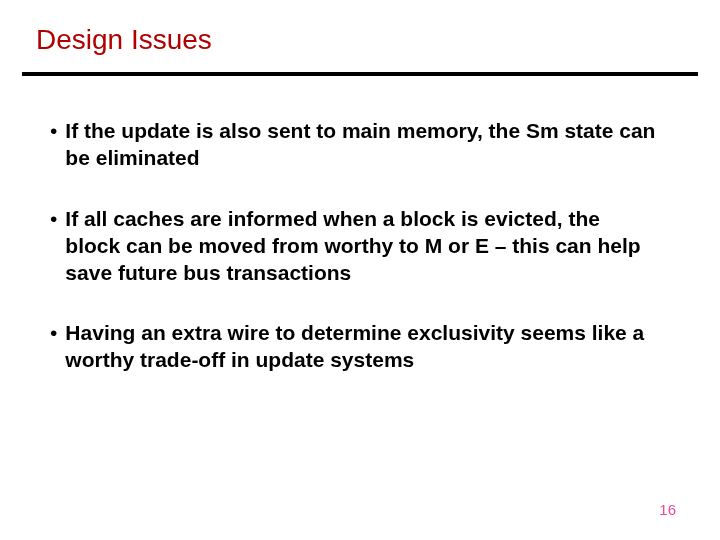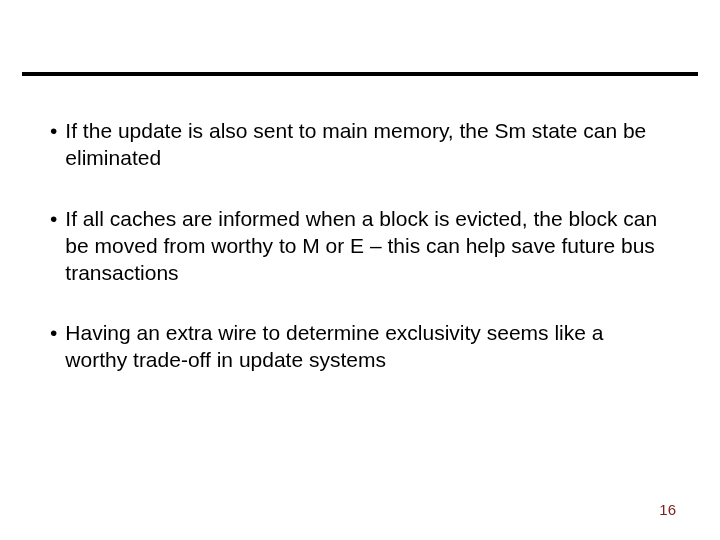--- a/index.html
+++ b/index.html
@@ -46,33 +46,35 @@
   .bullet {
     display: flex;
     margin-bottom: 34px;
   }
   .dot {
     flex: 0 0 auto;
     margin-right: 8px;
   }
   .text {
     flex: 1 1 auto;
+    font-weight: bold;
   }
   .pagenum {
     position: absolute;
     bottom: 22px;
     right: 44px;
     font-size: 15px;
-    color: #7f1d1d;
+    color: #ec4899;
   }
 </style>
 </head>
 <body>
 
 <div class="slide">
+  <div class="title">Design Issues</div>
   <div class="rule"></div>
 
   <div class="body">
     <div class="bullet">
       <span class="dot">•</span>
       <span class="text">If the update is also sent to main memory, the Sm state can be eliminated</span>
     </div>
     <div class="bullet">
       <span class="dot">•</span>
       <span class="text">If all caches are informed when a block is evicted, the block can be moved from worthy to M or E – this can help save future bus transactions</span>

